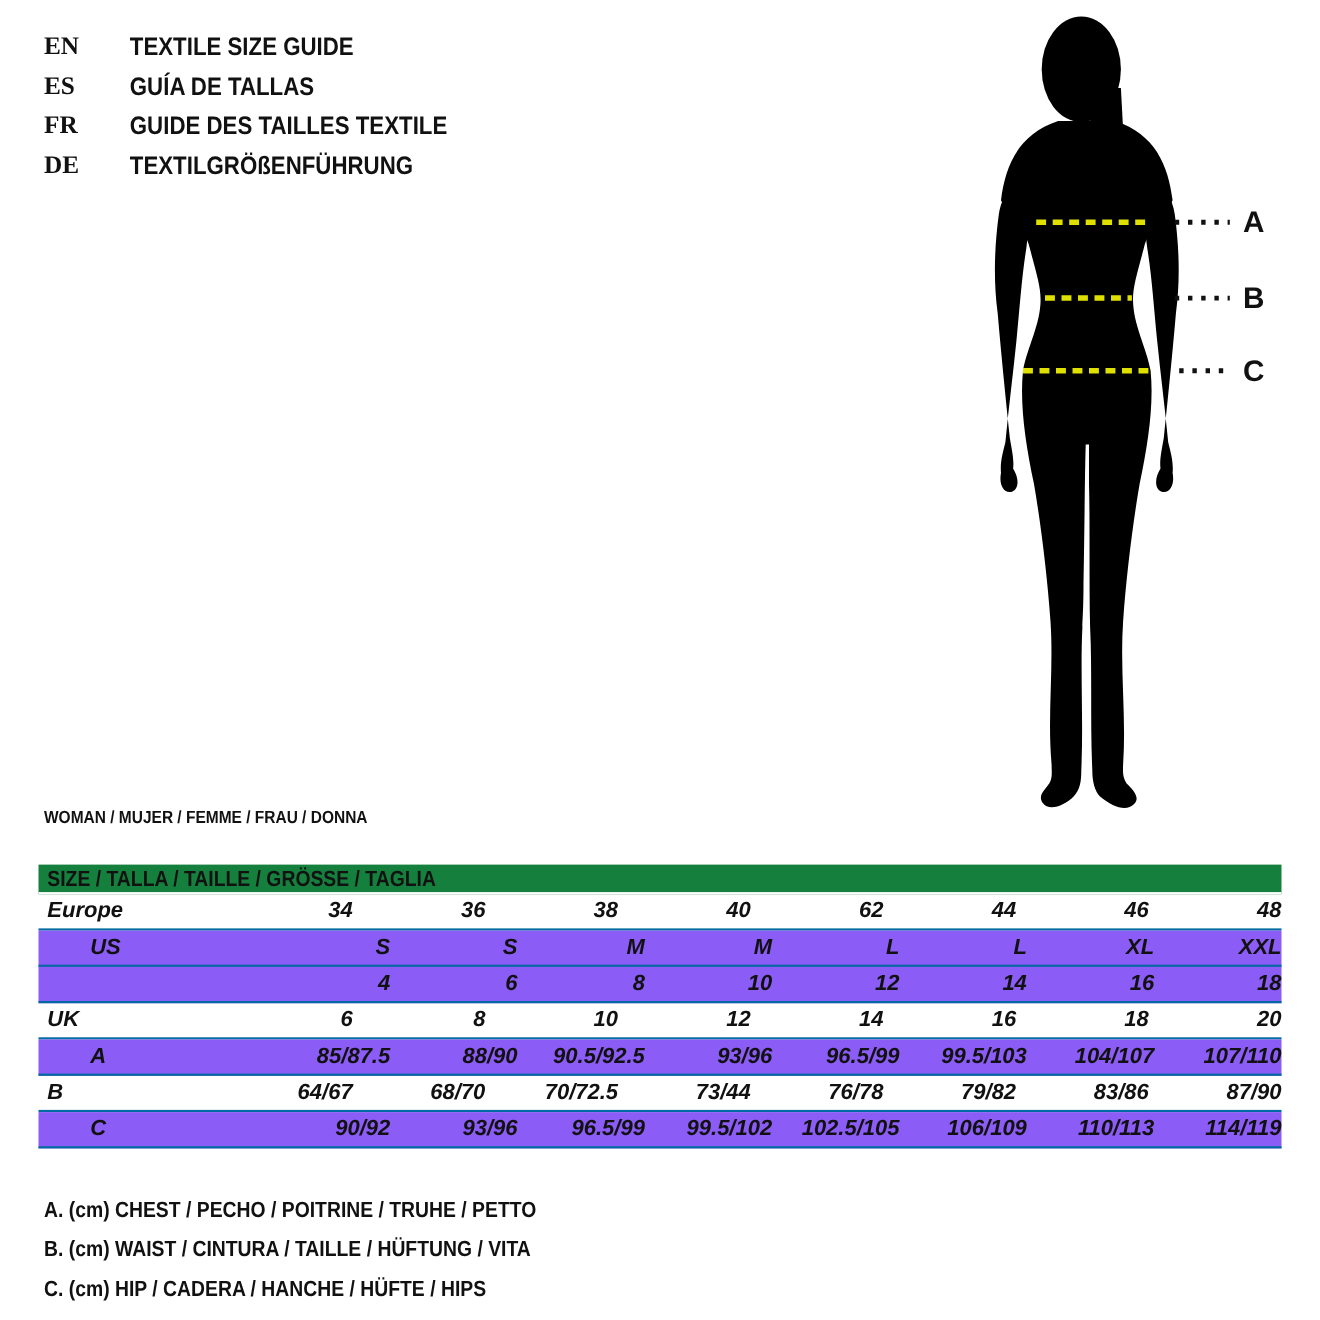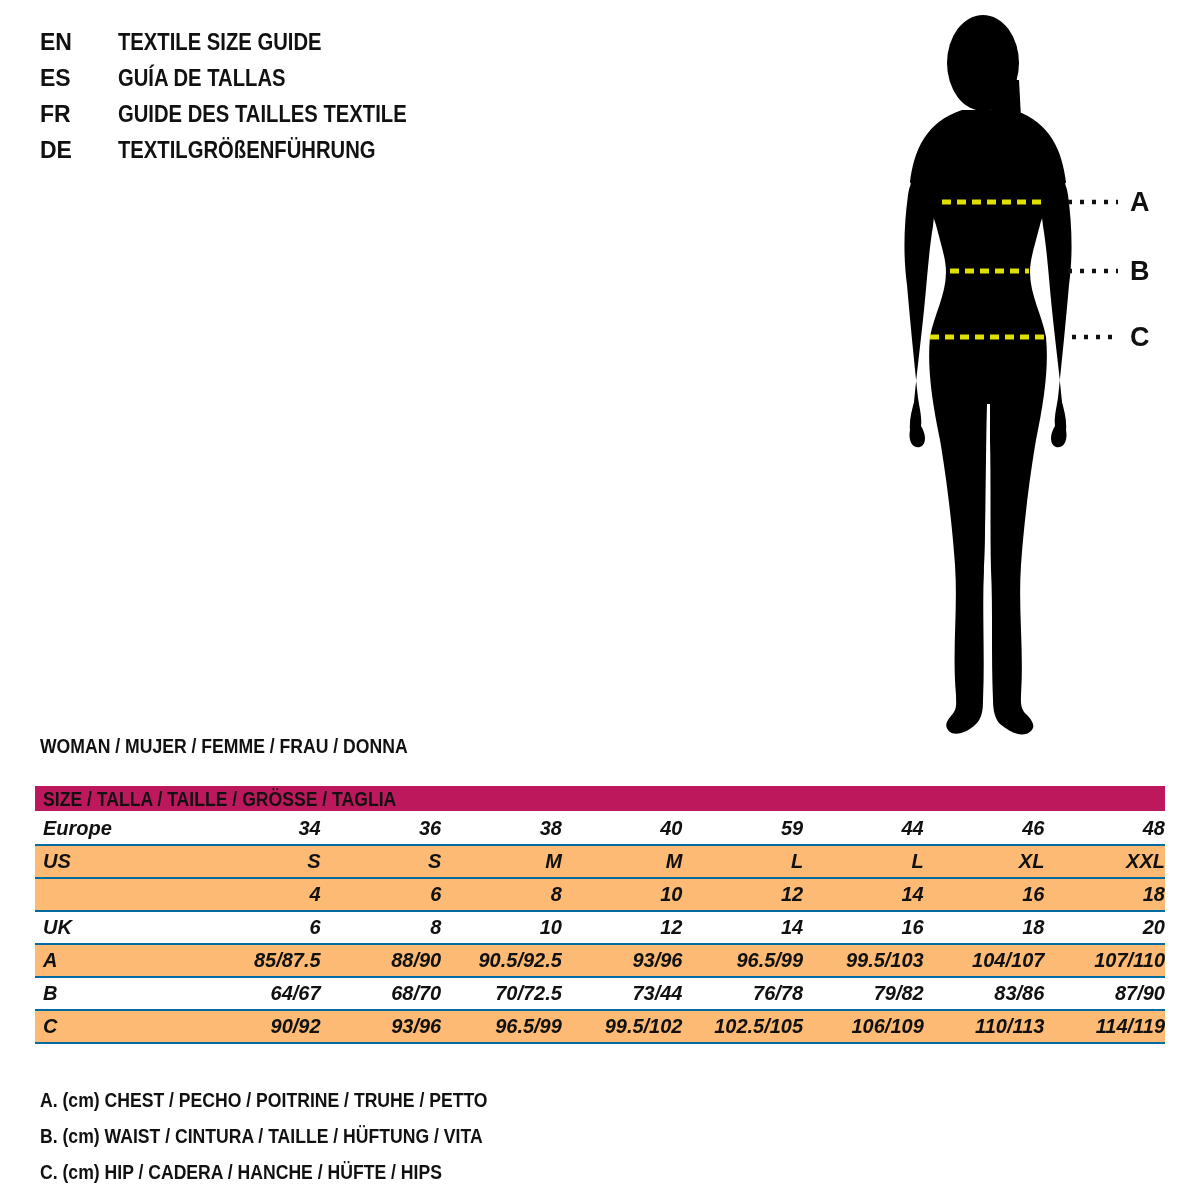--- a/index.html
+++ b/index.html
@@ -4,31 +4,31 @@
 <style>
   html,body{margin:0;padding:0;background:#fff;}
   .canvas{
     position:relative;width:1200px;height:1200px;background:#ffffff;
     font-family:"Liberation Sans","DejaVu Sans",sans-serif;color:#111;overflow:hidden;
   }
   .cond{display:inline-block;transform:scaleX(.88);transform-origin:0 50%;white-space:nowrap;}
   
   .langs{position:absolute;left:40px;top:24px;}
   .lang-row{display:flex;height:36px;align-items:center;}
-  .lang-code{width:78px;font-size:23px;font-weight:bold;}
+  .lang-code{width:78px;font-size:23px;font-weight:bold;font-family:Liberation Serif, serif;}
   .lang-label{font-size:23px;font-weight:bold;}
   
   .figure-wrap{position:absolute;left:900px;top:10px;width:260px;height:730px;}
   
-  .woman-heading{position:absolute;left:40px;top:735px;font-size:20px;font-weight:bold;}
+  .woman-heading{position:absolute;left:40px;top:735px;font-size:16px;font-weight:bold;}
   
   .size-table{position:absolute;left:35px;top:786px;width:1130px;font-weight:bold;font-size:20px;}
-  .thead{height:27px;line-height:27px;background:#be185d;padding-left:8px;border-bottom:2px solid #fff;box-sizing:border-box;}
+  .thead{height:27px;line-height:27px;background:#15803d;padding-left:8px;border-bottom:2px solid #fff;box-sizing:border-box;}
   .trow{display:flex;height:31px;line-height:31px;border-bottom:2px solid #0369a1;font-style:italic;}
-  .trow.shaded{background:#fdba74;}
+  .trow.shaded{background:#8b5cf6;padding-left:39px;}
   .tlabel{width:165px;padding-left:8px;box-sizing:border-box;}
   .tcell{flex:1;text-align:right;}
   
   .legend{position:absolute;left:40px;top:1082px;}
   .legend-line{font-size:20px;font-weight:bold;height:36px;line-height:36px;}
 </style>
 </head>
 <body>
 
 <div class="canvas">
@@ -137,21 +137,21 @@
   <div class="size-table">
     <div class="thead">
       <span class="cond">SIZE / TALLA / TAILLE / GRÖSSE / TAGLIA</span>
     </div>
     <div class="trow">
       <span class="tlabel">Europe</span>
       <span class="tcell">34</span>
       <span class="tcell">36</span>
       <span class="tcell">38</span>
       <span class="tcell">40</span>
-      <span class="tcell">59</span>
+      <span class="tcell">62</span>
       <span class="tcell">44</span>
       <span class="tcell">46</span>
       <span class="tcell">48</span>
     </div>
     <div class="trow shaded">
       <span class="tlabel">US</span>
       <span class="tcell">S</span>
       <span class="tcell">S</span>
       <span class="tcell">M</span>
       <span class="tcell">M</span>

